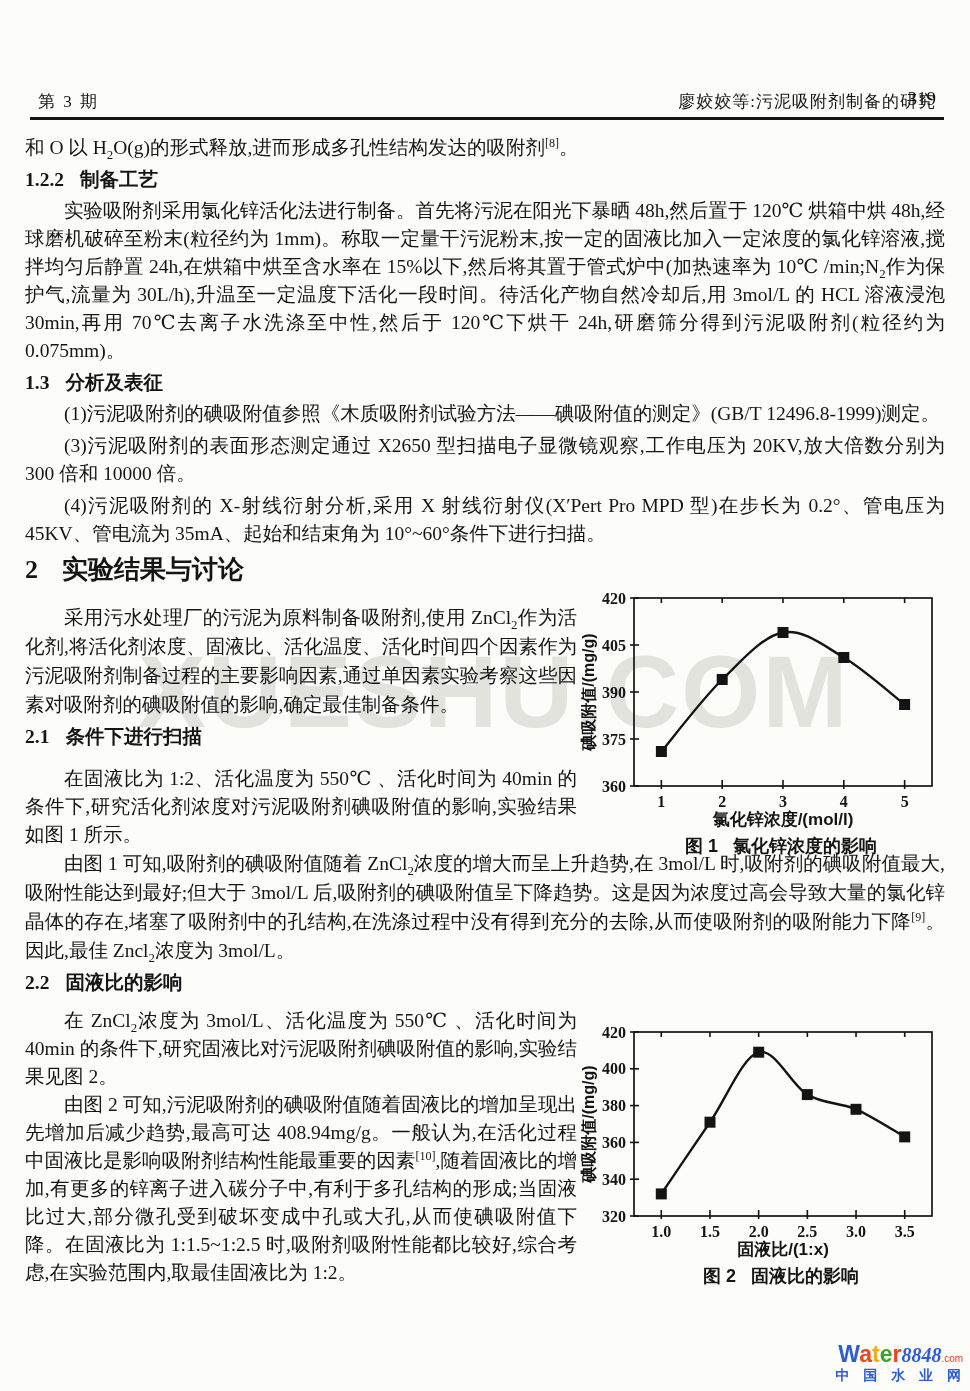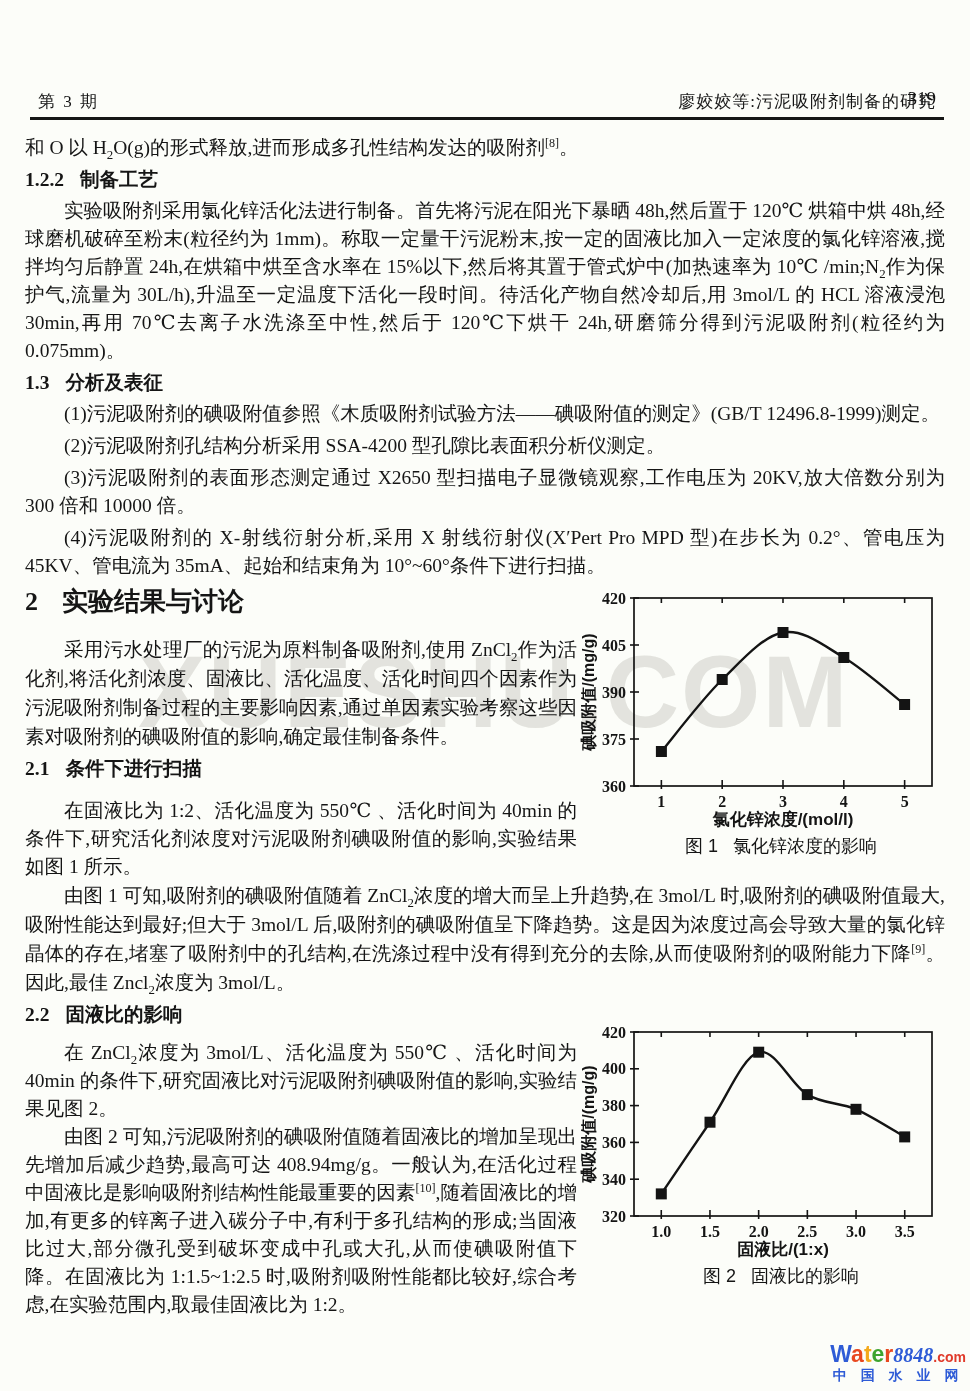--- a/index.html
+++ b/index.html
@@ -49,31 +49,31 @@
   .p-21a{margin-top:11px !important;}
   .p-21b{line-height:29px;}
   .h-22{margin:11px 0 0 0;}
   .p-22a{margin-top:7px !important;}
   
   .figure{position:absolute;width:368px;z-index:1;}
   .figure.f1{left:580px;top:588px;}
   .figure.f2{left:580px;top:1022px;}
   .fig-caption{
     text-align:center;padding-left:34px;margin-top:0;
-    font-weight:normal;font-size:18px;
+    font-weight:bold;font-size:18px;
     font-family:"Liberation Sans","DejaVu Sans",sans-serif;
     white-space:pre;
   }
   
   .logo{position:absolute;right:4px;bottom:8px;z-index:2;text-align:center;
     font-family:"Liberation Sans","DejaVu Sans",sans-serif;line-height:1.05;}
   .logo-word{font-size:23px;font-weight:bold;letter-spacing:0px;}
   .logo-num{font-size:20px;font-weight:bold;font-style:italic;
     font-family:"Liberation Serif",serif;}
-  .logo-tld{font-size:14px;font-weight:bold;text-align:right;}
+  .logo-tld{font-size:10px;font-weight:normal;text-align:right;}
   .logo-sub{font-size:14px;font-weight:bold;letter-spacing:5px;margin-top:2px;}
 </style>
 </head>
 <body>
 
 <div class="page">
 
   <div class="watermark">XUESHU.COM</div>
 
   <div class="header">
@@ -88,21 +88,20 @@
     <p>和 O 以 H<sub>2</sub>O(g)的形式释放,进而形成多孔性结构发达的吸附剂<sup>[8]</sup>。</p>
 
     <p class="sub-heading h-122"><span class="h-num">1.2.2</span><span>制备工艺</span></p>
 
     <p class="indent p-122">实验吸附剂采用氯化锌活化法进行制备。首先将污泥在阳光下暴晒 48h,然后置于 120℃ 烘箱中烘 48h,经球磨机破碎至粉末(粒径约为 1mm)。称取一定量干污泥粉末,按一定的固液比加入一定浓度的氯化锌溶液,搅拌均匀后静置 24h,在烘箱中烘至含水率在 15%以下,然后将其置于管式炉中(加热速率为 10℃ /min;N<sub>2</sub>作为保护气,流量为 30L/h),升温至一定温度下活化一段时间。待活化产物自然冷却后,用 3mol/L 的 HCL 溶液浸泡 30min,再用 70℃去离子水洗涤至中性,然后于 120℃下烘干 24h,研磨筛分得到污泥吸附剂(粒径约为 0.075mm)。</p>
 
     <p class="sub-heading h-13"><span class="h-num">1.3</span><span>分析及表征</span></p>
 
     <div class="ref-list">
       <p class="indent">(1)污泥吸附剂的碘吸附值参照《木质吸附剂试验方法——碘吸附值的测定》(GB/T 12496.8-1999)测定。</p>
-      <p class="indent">(2)污泥吸附剂孔结构分析采用 SSA-4200 型孔隙比表面积分析仪测定。</p>
       <p class="indent">(3)污泥吸附剂的表面形态测定通过 X2650 型扫描电子显微镜观察,工作电压为 20KV,放大倍数分别为 300 倍和 10000 倍。</p>
       <p class="indent">(4)污泥吸附剂的 X-射线衍射分析,采用 X 射线衍射仪(X′Pert Pro MPD 型)在步长为 0.2°、管电压为 45KV、管电流为 35mA、起始和结束角为 10°~60°条件下进行扫描。</p>
     </div>
 
     <p class="h-main"><span class="h-num">2</span><span>实验结果与讨论</span></p>
 
     <p class="indent narrow p-2intro">采用污水处理厂的污泥为原料制备吸附剂,使用 ZnCl<sub>2</sub>作为活化剂,将活化剂浓度、固液比、活化温度、活化时间四个因素作为污泥吸附剂制备过程的主要影响因素,通过单因素实验考察这些因素对吸附剂的碘吸附值的影响,确定最佳制备条件。</p>
 
     <p class="sub-heading h-21"><span class="h-num">2.1</span><span>条件下进行扫描</span></p>
 

